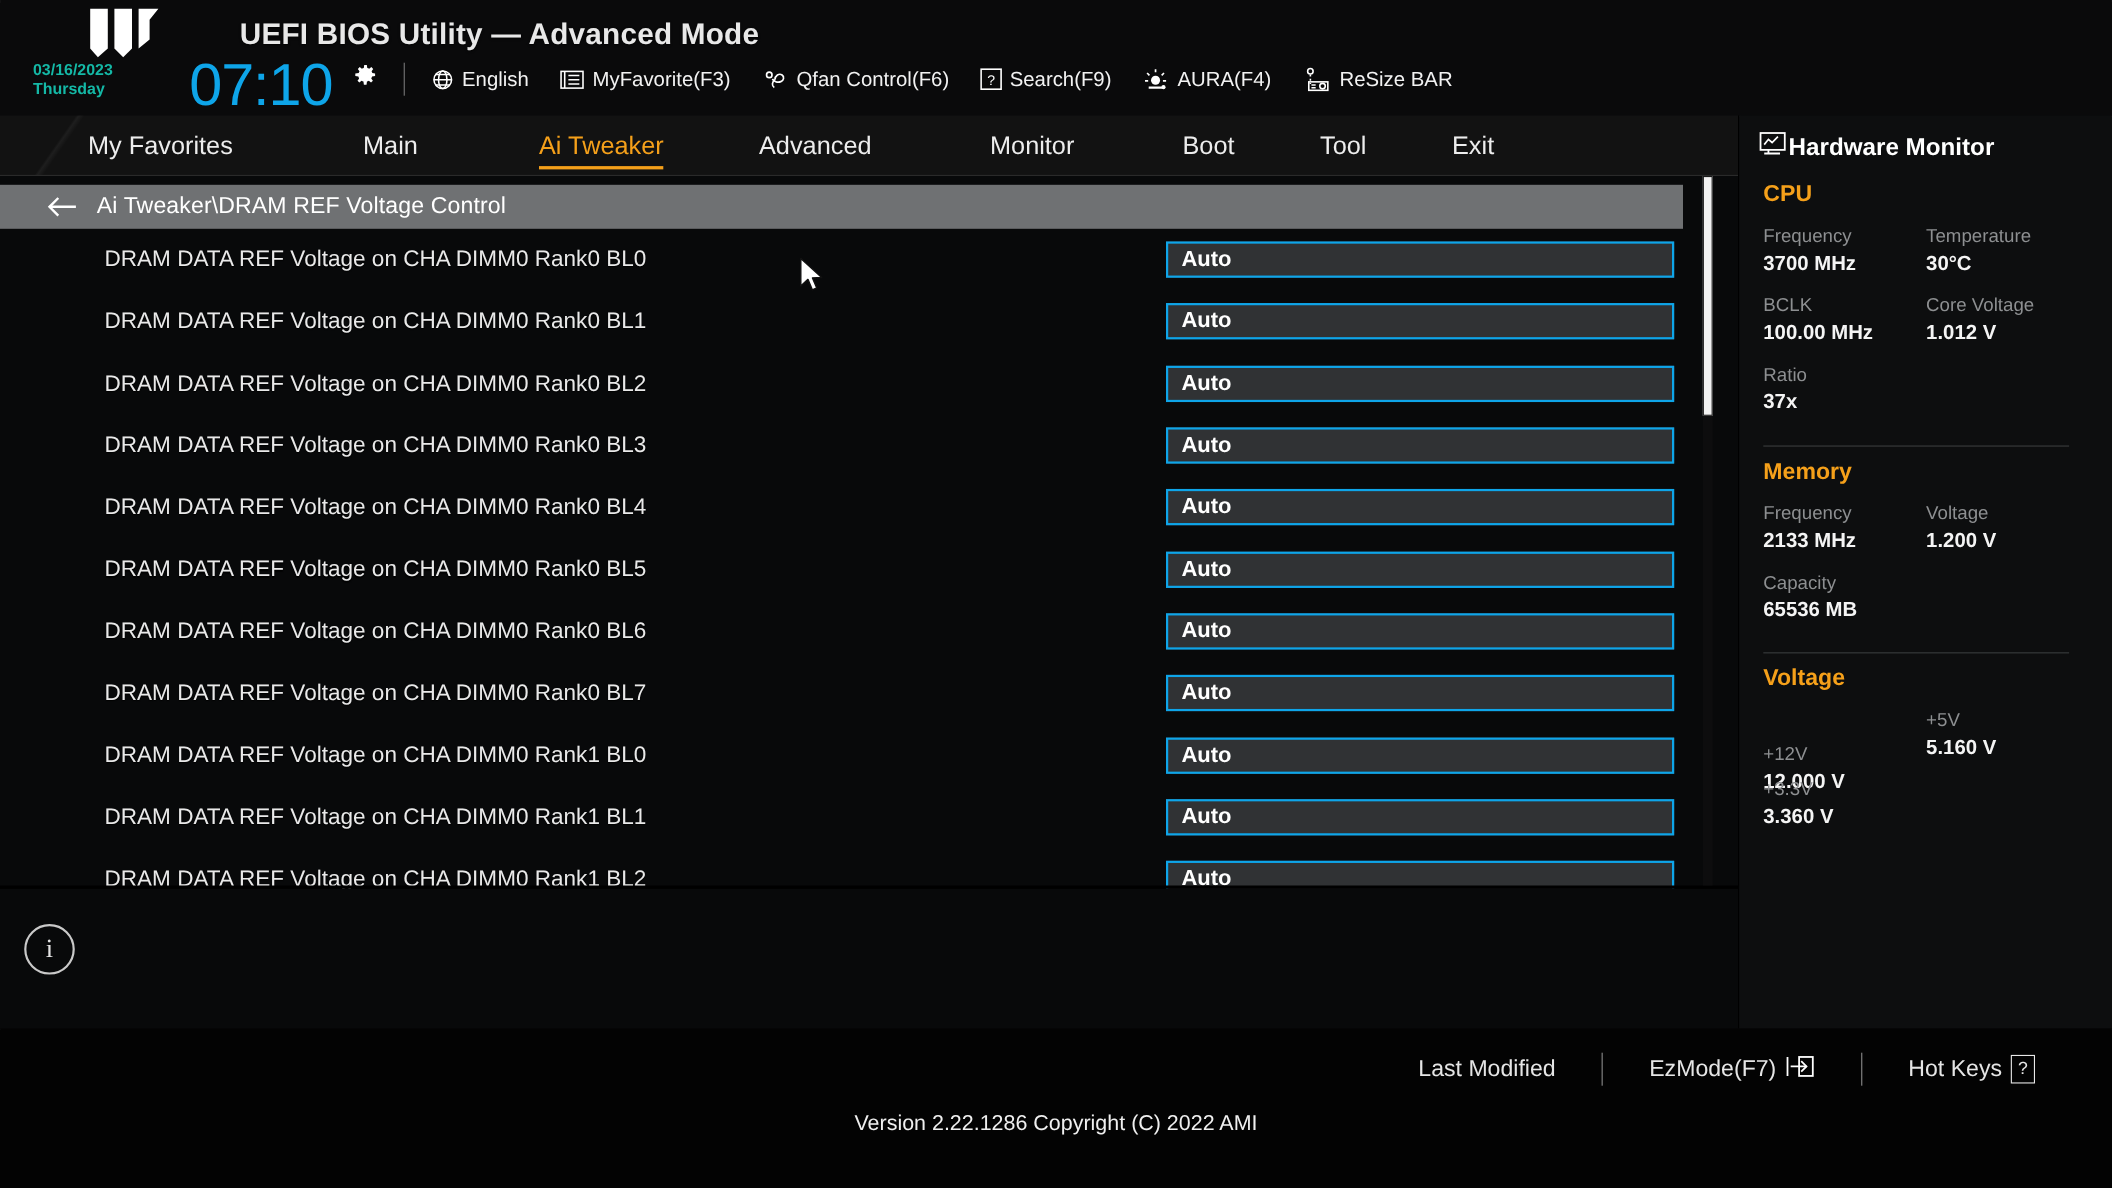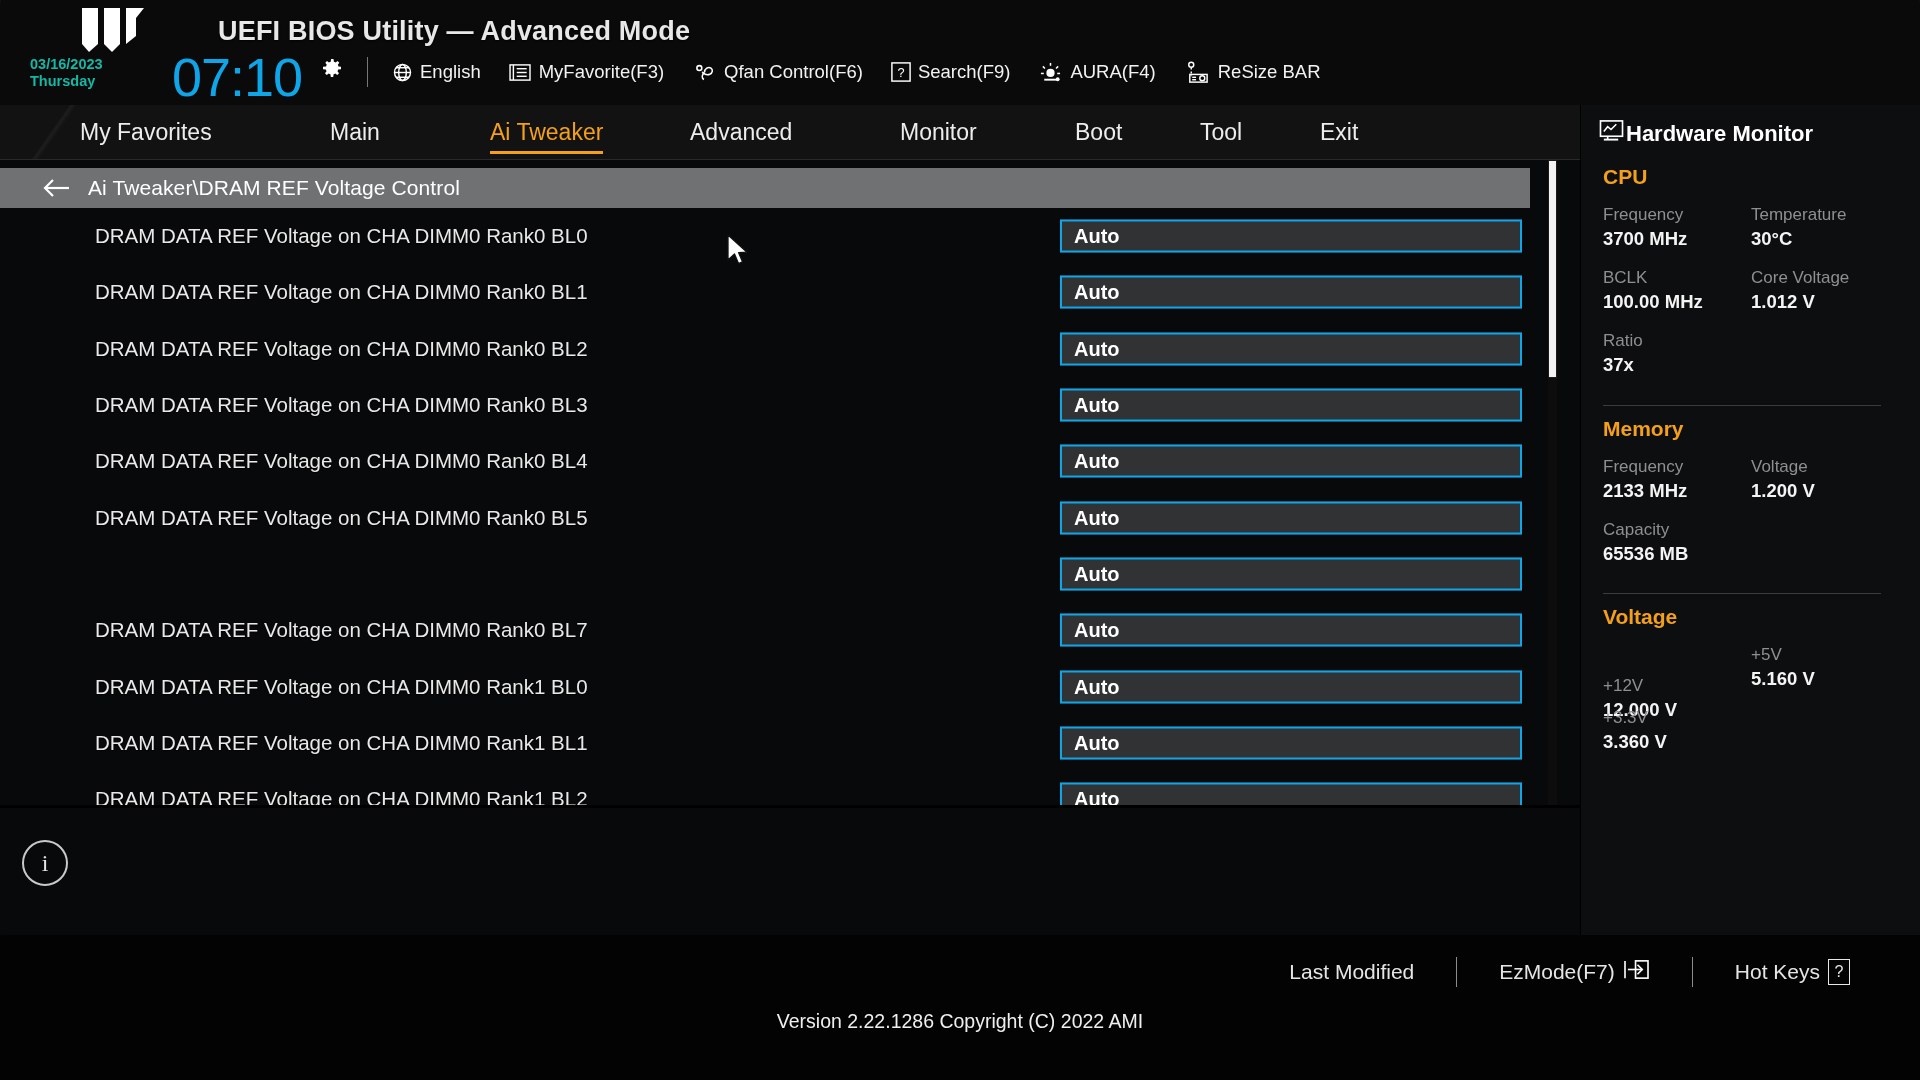--- a/index.html
+++ b/index.html
@@ -386,20 +386,21 @@
           <span>Auto</span>
         </div>
       </div>
       <div class="row">
         <div class="row-label">DRAM DATA REF Voltage on CHA DIMM0 Rank0 BL5</div>
         <div class="row-value">
           <span>Auto</span>
         </div>
       </div>
       <div class="row">
+        <div class="row-label">DRAM DATA REF Voltage on CHA DIMM0 Rank0 BL6</div>
         <div class="row-value">
           <span>Auto</span>
         </div>
       </div>
       <div class="row">
         <div class="row-label">DRAM DATA REF Voltage on CHA DIMM0 Rank0 BL7</div>
         <div class="row-value">
           <span>Auto</span>
         </div>
       </div>

